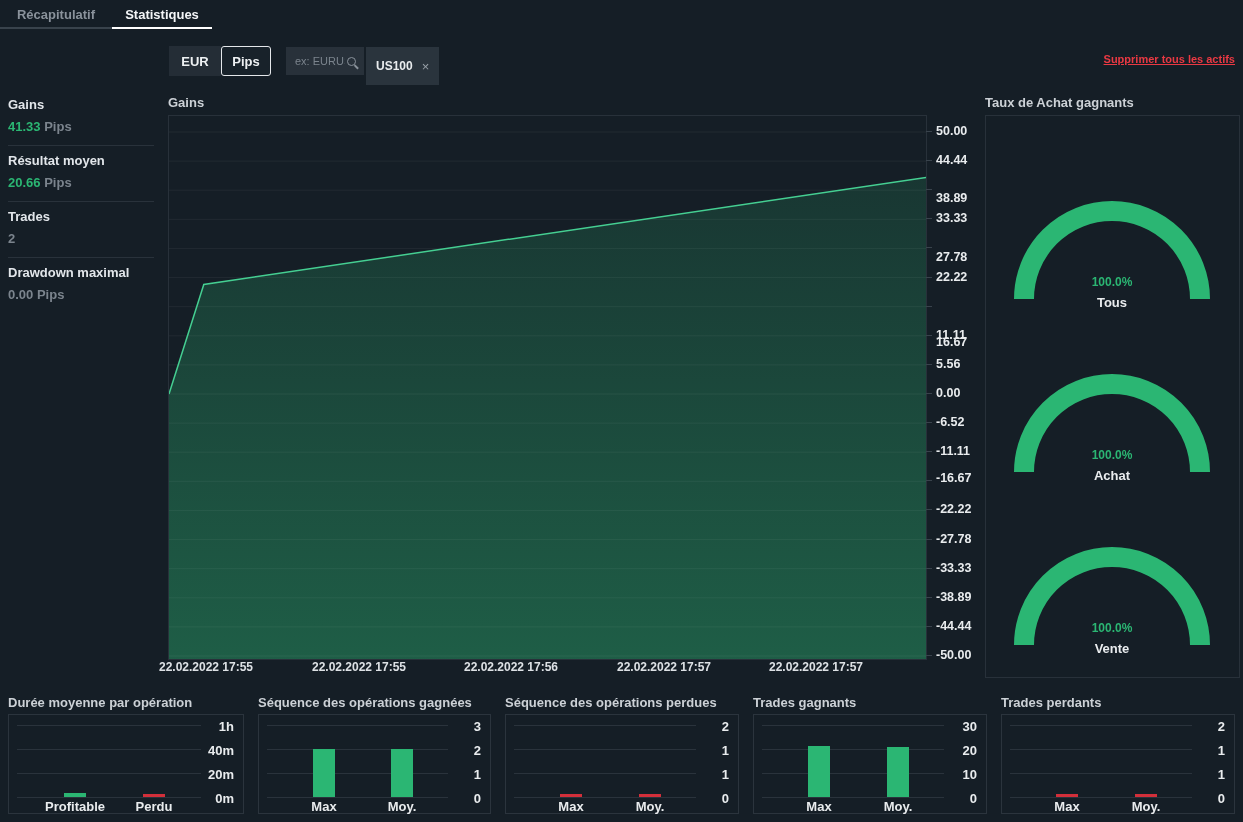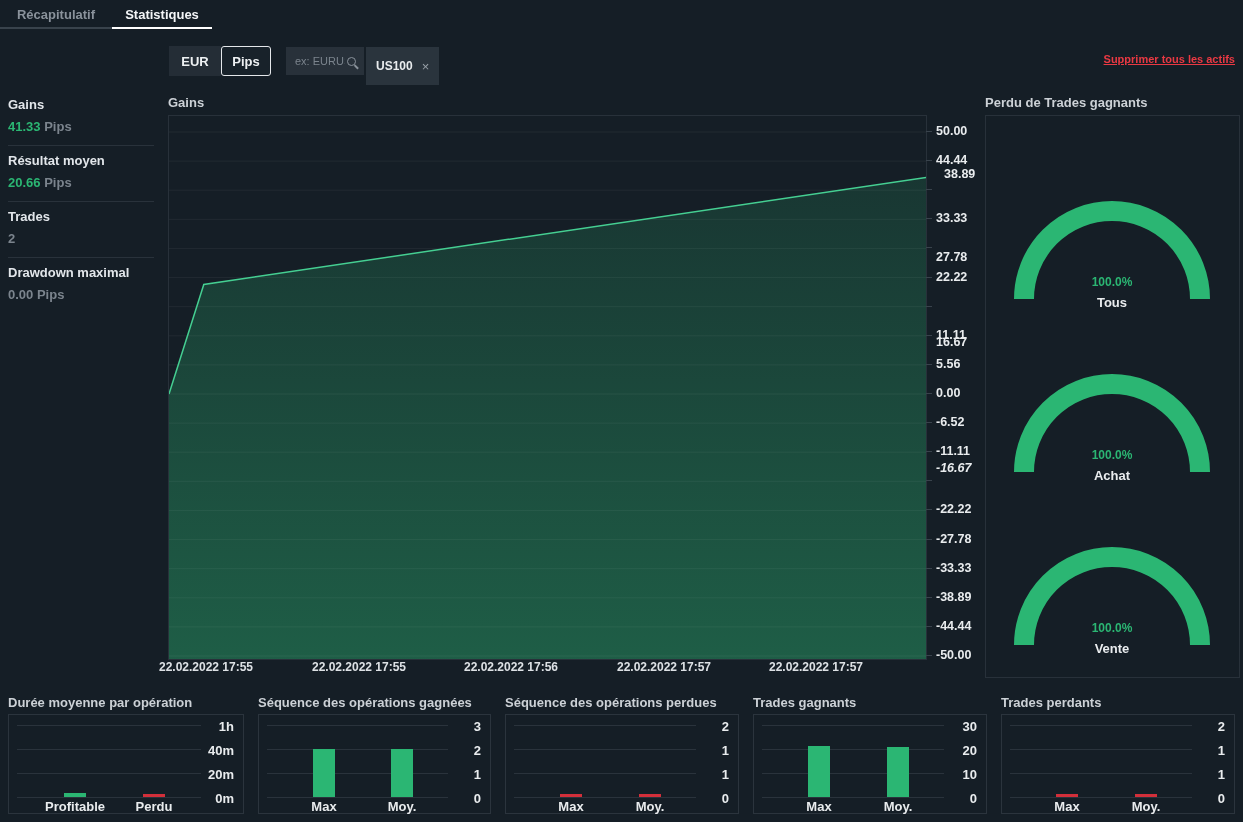--- a/index.html
+++ b/index.html
@@ -156,61 +156,61 @@
         <line x1="0" x2="757" y1="510.9" y2="510.9" stroke="rgba(255,255,255,0.055)"></line>
         <line x1="0" x2="757" y1="540.0" y2="540.0" stroke="rgba(255,255,255,0.055)"></line>
         <polyline points="0.0,278.0 34.8,168.5 757.0,61.4" fill="none" stroke="#45cf92" stroke-width="1.5"></polyline>
       </svg></div>
   <div id="gains-axes">
       <div class="ytick-mark" style="top:131.0px;"></div>
       <div class="ytick" style="top:131.0px;">50.00</div>
       <div class="ytick-mark" style="top:160.1px;"></div>
       <div class="ytick" style="top:160.1px;">44.44</div>
       <div class="ytick-mark" style="top:189.2px;"></div>
-      <div class="ytick" style="top:174px;margin-left:8px;">38.89</div>
+      <div class="ytick" style="top:198px;">38.89</div>
       <div class="ytick-mark" style="top:218.3px;"></div>
       <div class="ytick" style="top:218.3px;">33.33</div>
       <div class="ytick-mark" style="top:247.4px;"></div>
       <div class="ytick" style="top:257px;">27.78</div>
       <div class="ytick-mark" style="top:276.6px;"></div>
       <div class="ytick" style="top:276.6px;">22.22</div>
       <div class="ytick-mark" style="top:305.7px;"></div>
       <div class="ytick" style="top:305.7px;margin-top:36px;">16.67</div>
       <div class="ytick-mark" style="top:334.8px;"></div>
       <div class="ytick" style="top:334.8px;">11.11</div>
       <div class="ytick-mark" style="top:363.9px;"></div>
       <div class="ytick" style="top:363.9px;">5.56</div>
       <div class="ytick-mark" style="top:393.0px;"></div>
       <div class="ytick" style="top:393.0px;">0.00</div>
       <div class="ytick-mark" style="top:422.1px;"></div>
       <div class="ytick" style="top:422.1px;">-6.52</div>
       <div class="ytick-mark" style="top:451.2px;"></div>
       <div class="ytick" style="top:451.2px;">-11.11</div>
       <div class="ytick-mark" style="top:480.3px;"></div>
-      <div class="ytick" style="top:468px;font-style:italic;">-16.67</div>
+      <div class="ytick" style="top:478px;">-16.67</div>
       <div class="ytick-mark" style="top:509.4px;"></div>
       <div class="ytick" style="top:509.4px;">-22.22</div>
       <div class="ytick-mark" style="top:538.6px;"></div>
       <div class="ytick" style="top:538.6px;">-27.78</div>
       <div class="ytick-mark" style="top:567.7px;"></div>
       <div class="ytick" style="top:567.7px;">-33.33</div>
       <div class="ytick-mark" style="top:596.8px;"></div>
       <div class="ytick" style="top:596.8px;">-38.89</div>
       <div class="ytick-mark" style="top:625.9px;"></div>
       <div class="ytick" style="top:625.9px;">-44.44</div>
       <div class="ytick-mark" style="top:655.0px;"></div>
       <div class="ytick" style="top:655.0px;">-50.00</div>
       <div class="xtick" style="left:206px;">22.02.2022 17:55</div>
       <div class="xtick" style="left:359px;">22.02.2022 17:55</div>
       <div class="xtick" style="left:511px;">22.02.2022 17:56</div>
       <div class="xtick" style="left:664px;">22.02.2022 17:57</div>
       <div class="xtick" style="left:816px;">22.02.2022 17:57</div>
     </div>
 
-  <div class="panel-title" id="gauge-title">Perdu de Trades gagnants</div>
+  <div class="panel-title" id="gauge-title">Taux de Achat gagnants</div>
   <div id="gauge-box">
       <div class="gauge" style="top:81px;"><svg width="196" height="104">
           <path d="M 10 102 A 88 88 0 0 1 186 102" fill="none" stroke="#2bb673" stroke-width="20"></path>
         </svg><div class="gauge-pct">100.0%</div><div class="gauge-label">Tous</div></div>
       <div class="gauge" style="top:254px;"><svg width="196" height="104">
           <path d="M 10 102 A 88 88 0 0 1 186 102" fill="none" stroke="#2bb673" stroke-width="20"></path>
         </svg><div class="gauge-pct">100.0%</div><div class="gauge-label">Achat</div></div>
       <div class="gauge" style="top:427px;"><svg width="196" height="104">
           <path d="M 10 102 A 88 88 0 0 1 186 102" fill="none" stroke="#2bb673" stroke-width="20"></path>
         </svg><div class="gauge-pct">100.0%</div><div class="gauge-label">Vente</div></div>

